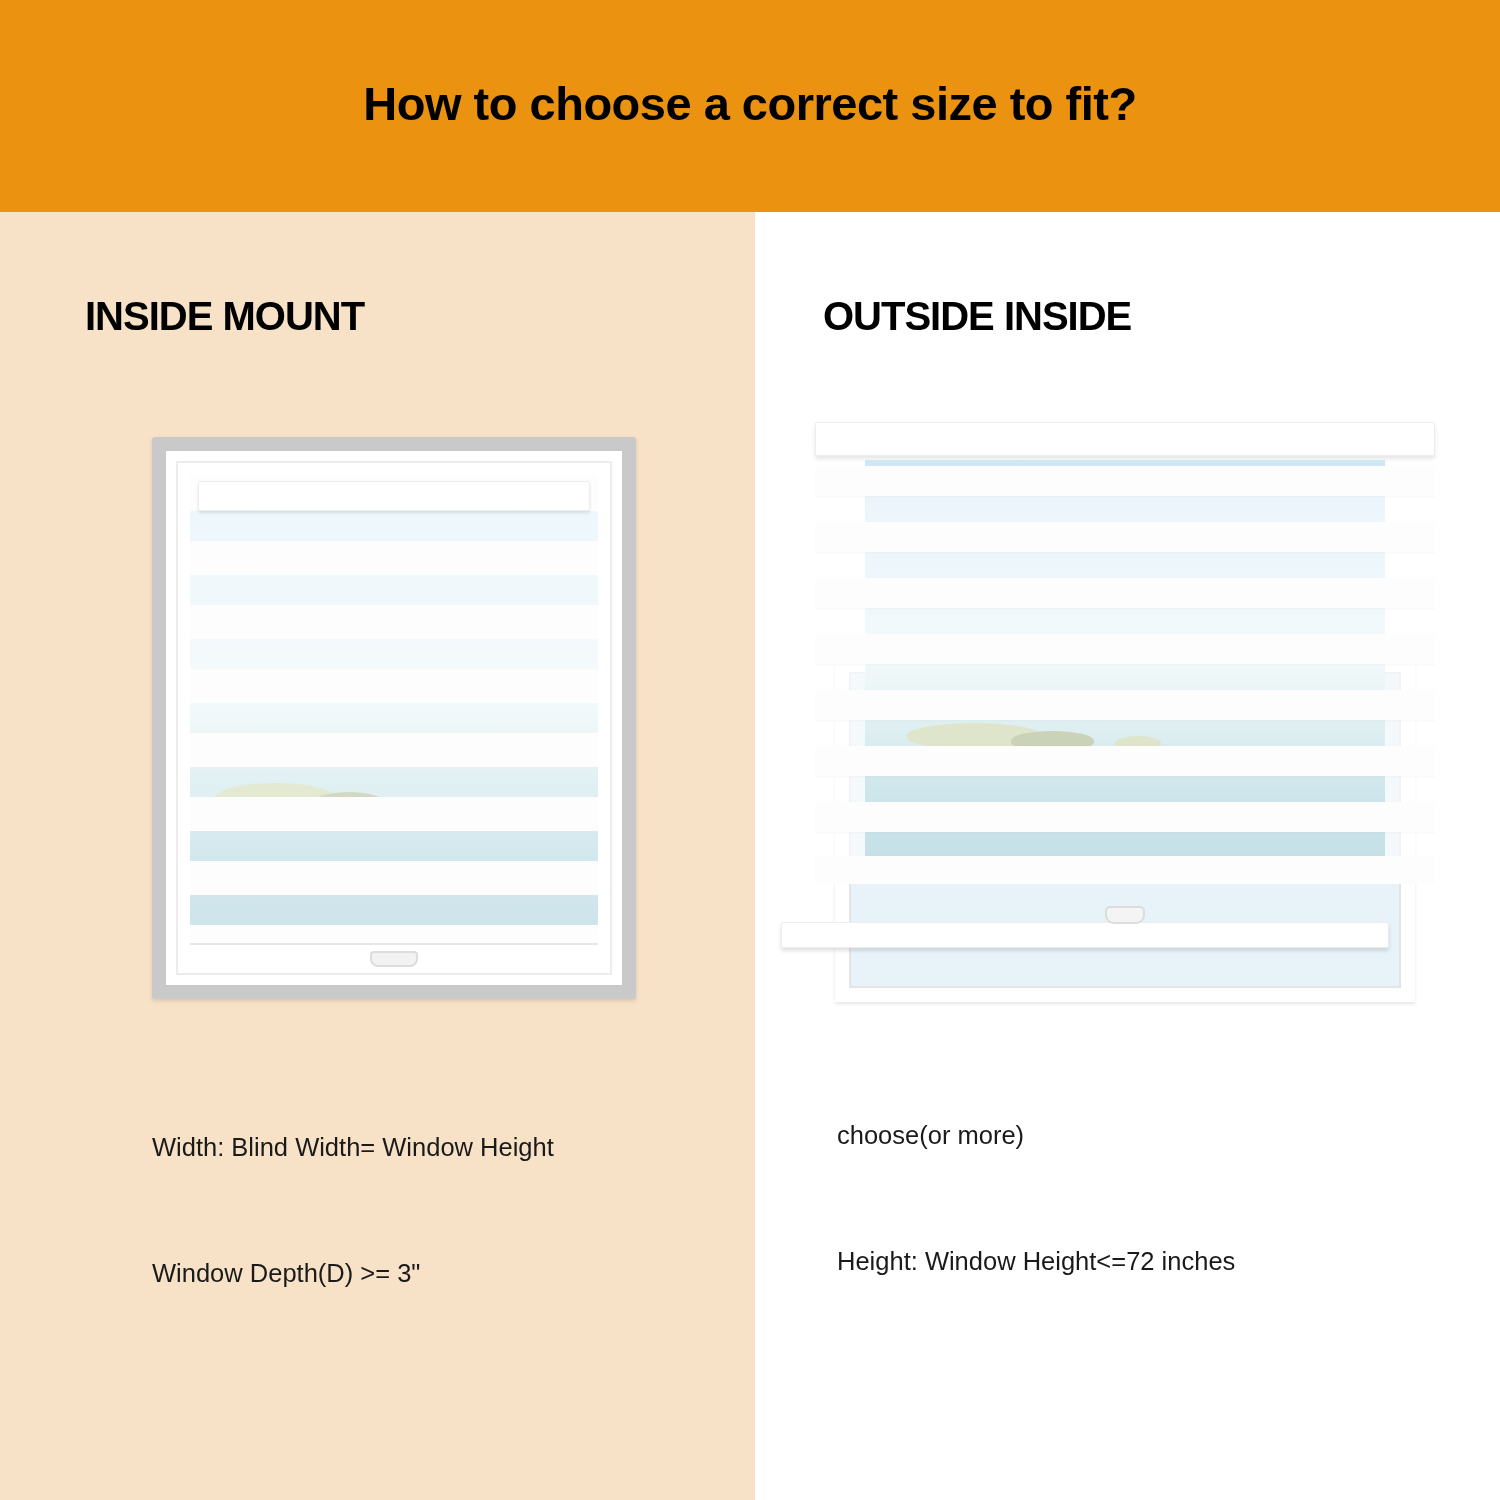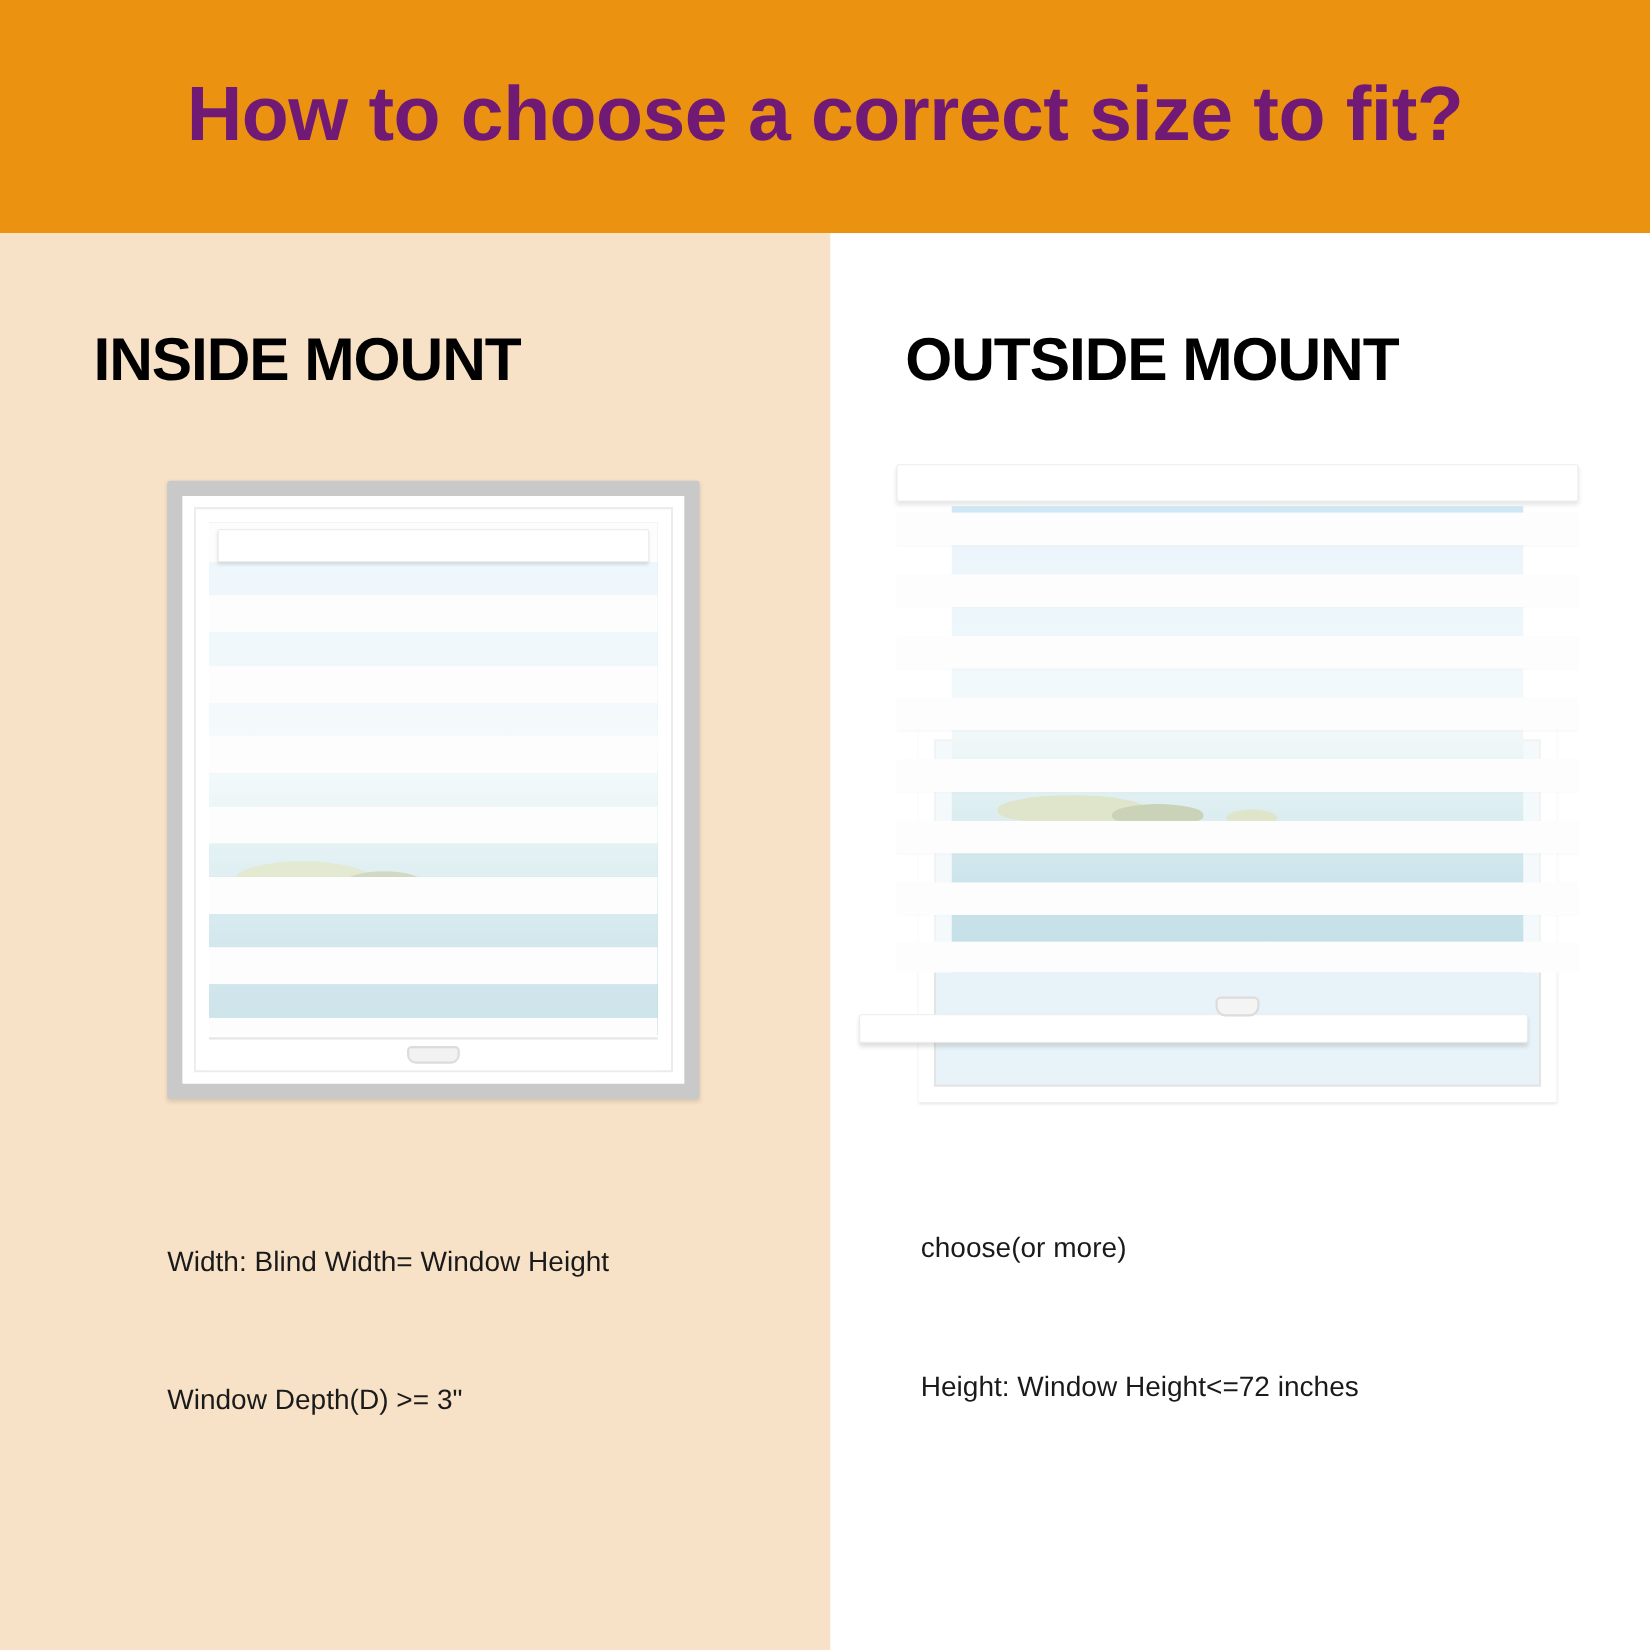--- a/index.html
+++ b/index.html
@@ -12,38 +12,38 @@
   }
   .page { position: relative; width: 1500px; height: 1500px; background:#ffffff; }
 
   
   .banner {
     position: absolute; left: 0; top: 0; width: 1500px; height: 212px;
     background: #eb9310;
     display: flex; align-items: center; justify-content: center;
   }
   .banner-title {
-    color: #701a75;
-    font-size: 70px;
+    color: #000000;
+    font-size: 47px;
     font-weight: bold;
     letter-spacing: -0.5px;
     line-height: 1;
     text-align: center;
     margin-top: -6px;
   }
 
   
   .panels { position: absolute; left: 0; top: 212px; width: 1500px; height: 1288px; display: flex; }
   .panel { position: relative; height: 1288px; }
   .panel-left { width: 755px; background: #f7e2c7; }
   .panel-right { width: 745px; background: #ffffff; }
 
   .panel-heading {
     position: absolute;
-    font-size: 55px;
+    font-size: 40px;
     font-weight: bold;
     color: #000000;
     letter-spacing: -1px;
     white-space: nowrap;
   }
   .panel-left .panel-heading { left: 85px; top: 82px; }
   .panel-right .panel-heading { left: 68px; top: 82px; }
 
   
   .view-photo {
@@ -222,21 +222,21 @@
         
         
         
         
         
         
       </div>
     </div>
 
     <div class="panel panel-right">
-      <div class="panel-heading">OUTSIDE MOUNT</div>
+      <div class="panel-heading">OUTSIDE INSIDE</div>
 
       <div class="om-wrap">
 
         <div class="om-window">
           <div class="om-window-frame"></div>
         </div>
 
         <div class="om-blind">
           <div class="om-blind-glass">
             <div class="view-photo">

